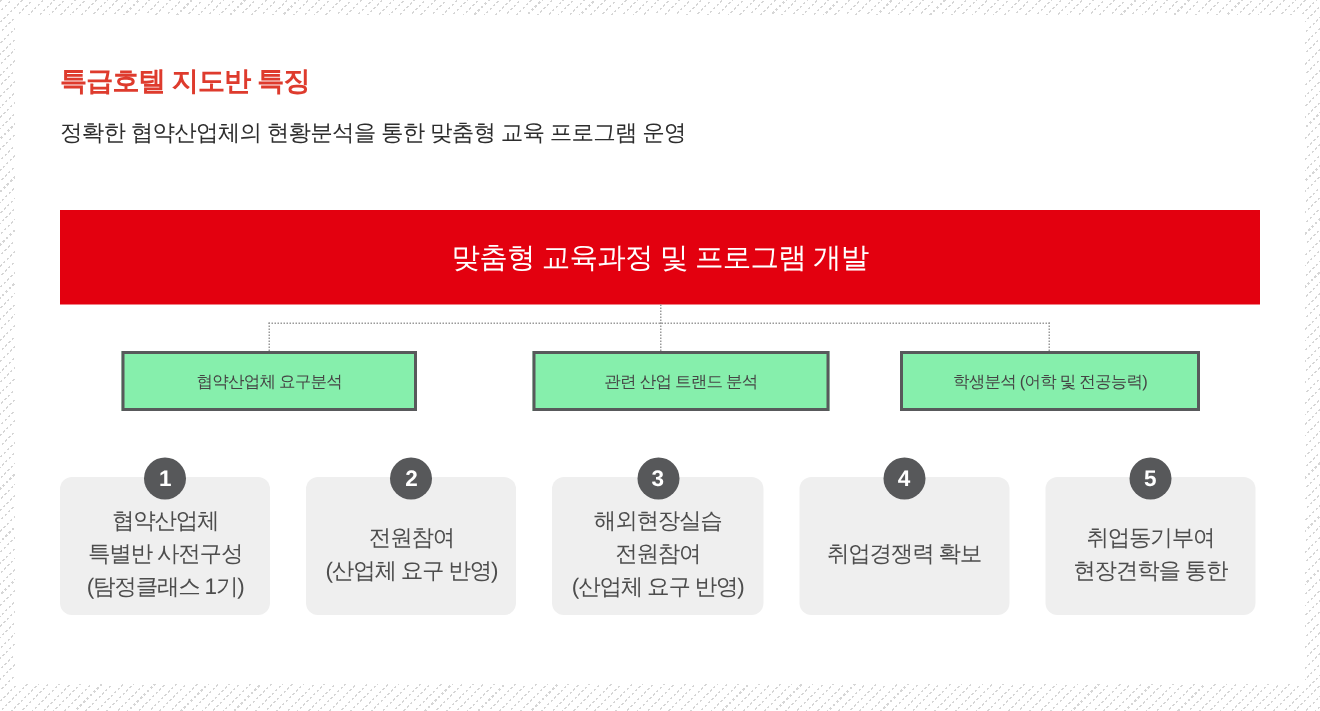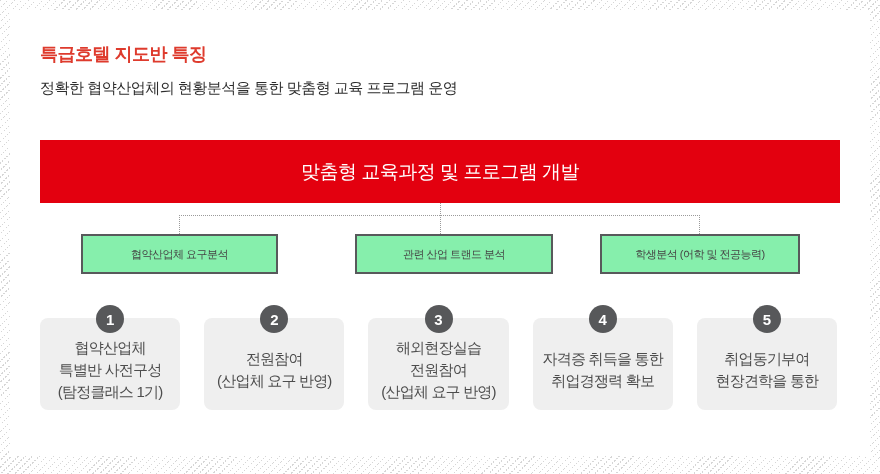--- a/index.html
+++ b/index.html
@@ -113,21 +113,20 @@
 
       <div class="program-card">
         <div class="step-badge">3</div>
         <div class="program-line">해외현장실습</div>
         <div class="program-line">전원참여</div>
         <div class="program-line">(산업체 요구 반영)</div>
       </div>
 
       <div class="program-card">
         <div class="step-badge">4</div>
-        <div class="program-line">자격증 취득을 통한</div>
         <div class="program-line">취업경쟁력 확보</div>
       </div>
 
       <div class="program-card">
         <div class="step-badge">5</div>
         <div class="program-line">취업동기부여</div>
         <div class="program-line">현장견학을 통한</div>
       </div>
 
     </div>

